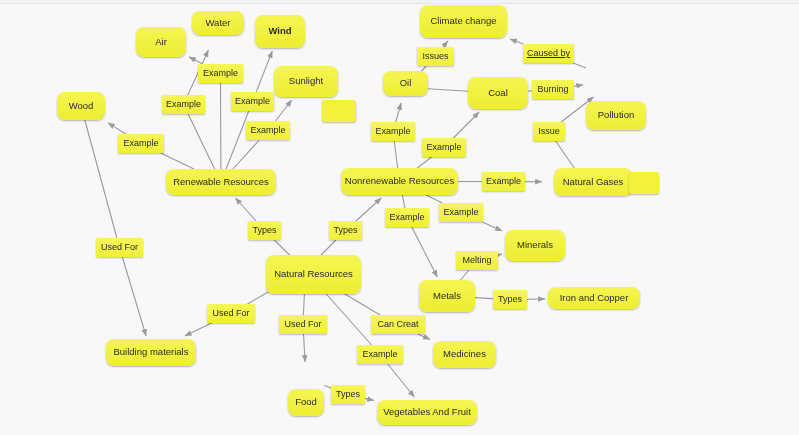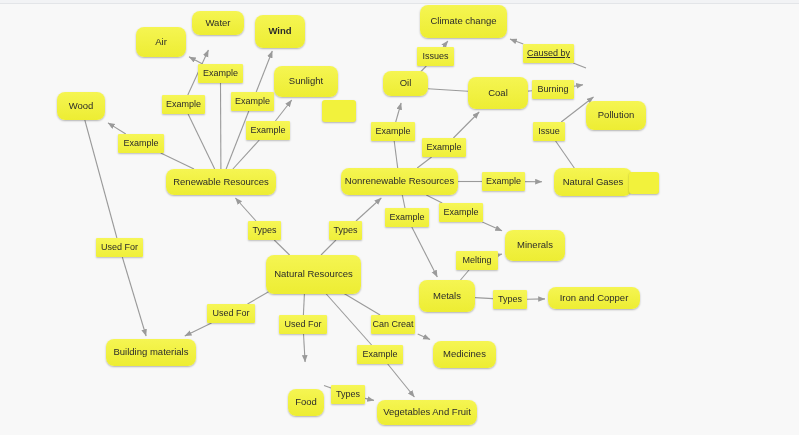--- a/index.html
+++ b/index.html
@@ -168,20 +168,20 @@
       <div class="node link-label" style="left: 422px; top: 138px; width: 44px; height: 19px;">Example</div>
       <div class="node link-label" style="left: 482px; top: 172px; width: 43px; height: 19px;">Example</div>
       <div class="node link-label" style="left: 439px; top: 203px; width: 44px; height: 19px;">Example</div>
       <div class="node link-label" style="left: 385px; top: 208px; width: 44px; height: 19px;">Example</div>
       <div class="node link-label" style="left: 248px; top: 221px; width: 33px; height: 19px;">Types</div>
       <div class="node link-label" style="left: 329px; top: 221px; width: 33px; height: 19px;">Types</div>
       <div class="node link-label" style="left: 456px; top: 251px; width: 42px; height: 19px;">Melting</div>
       <div class="node link-label" style="left: 493px; top: 290px; width: 34px; height: 19px;">Types</div>
       <div class="node link-label" style="left: 207px; top: 304px; width: 48px; height: 19px;">Used For</div>
       <div class="node link-label" style="left: 279px; top: 315px; width: 48px; height: 19px;">Used For</div>
-      <div class="node link-label" style="left: 371px; top: 315px; width: 44px; height: 19px;">Can Creat</div>
+      <div class="node link-label" style="left: 371px; top: 315px; width: 54px; height: 19px;">Can Creat</div>
       <div class="node link-label" style="left: 357px; top: 345px; width: 46px; height: 19px;">Example</div>
       <div class="node link-label" style="left: 331px; top: 385px; width: 34px; height: 19px;">Types</div>
       <div class="node link-label" style="left: 96px; top: 238px; width: 47px; height: 19px;">Used For</div>
       <div class="node blank" style="left: 322px; top: 100px; width: 34px; height: 22px;"></div>
       <div class="node blank" style="left: 629px; top: 172px; width: 30px; height: 22px;"></div>
     </div>
 </div>
 
 </body></html>

